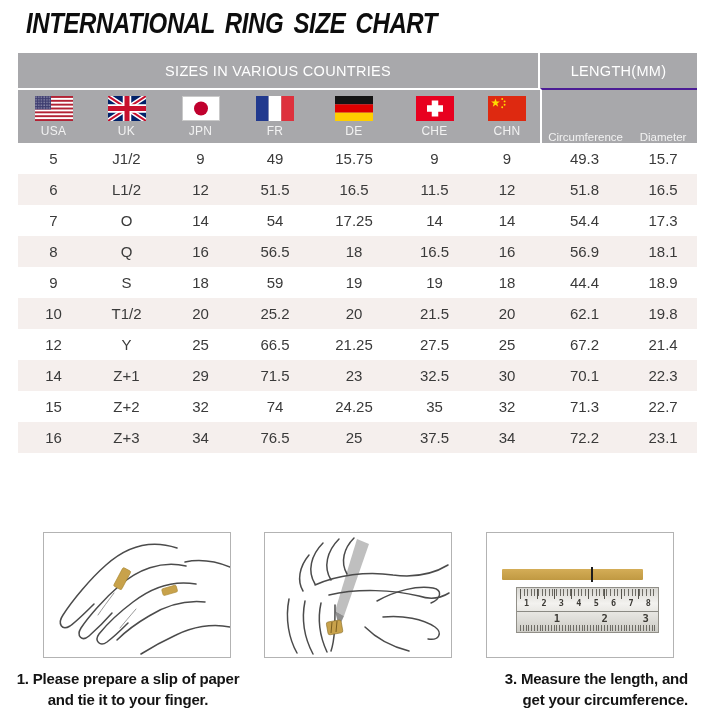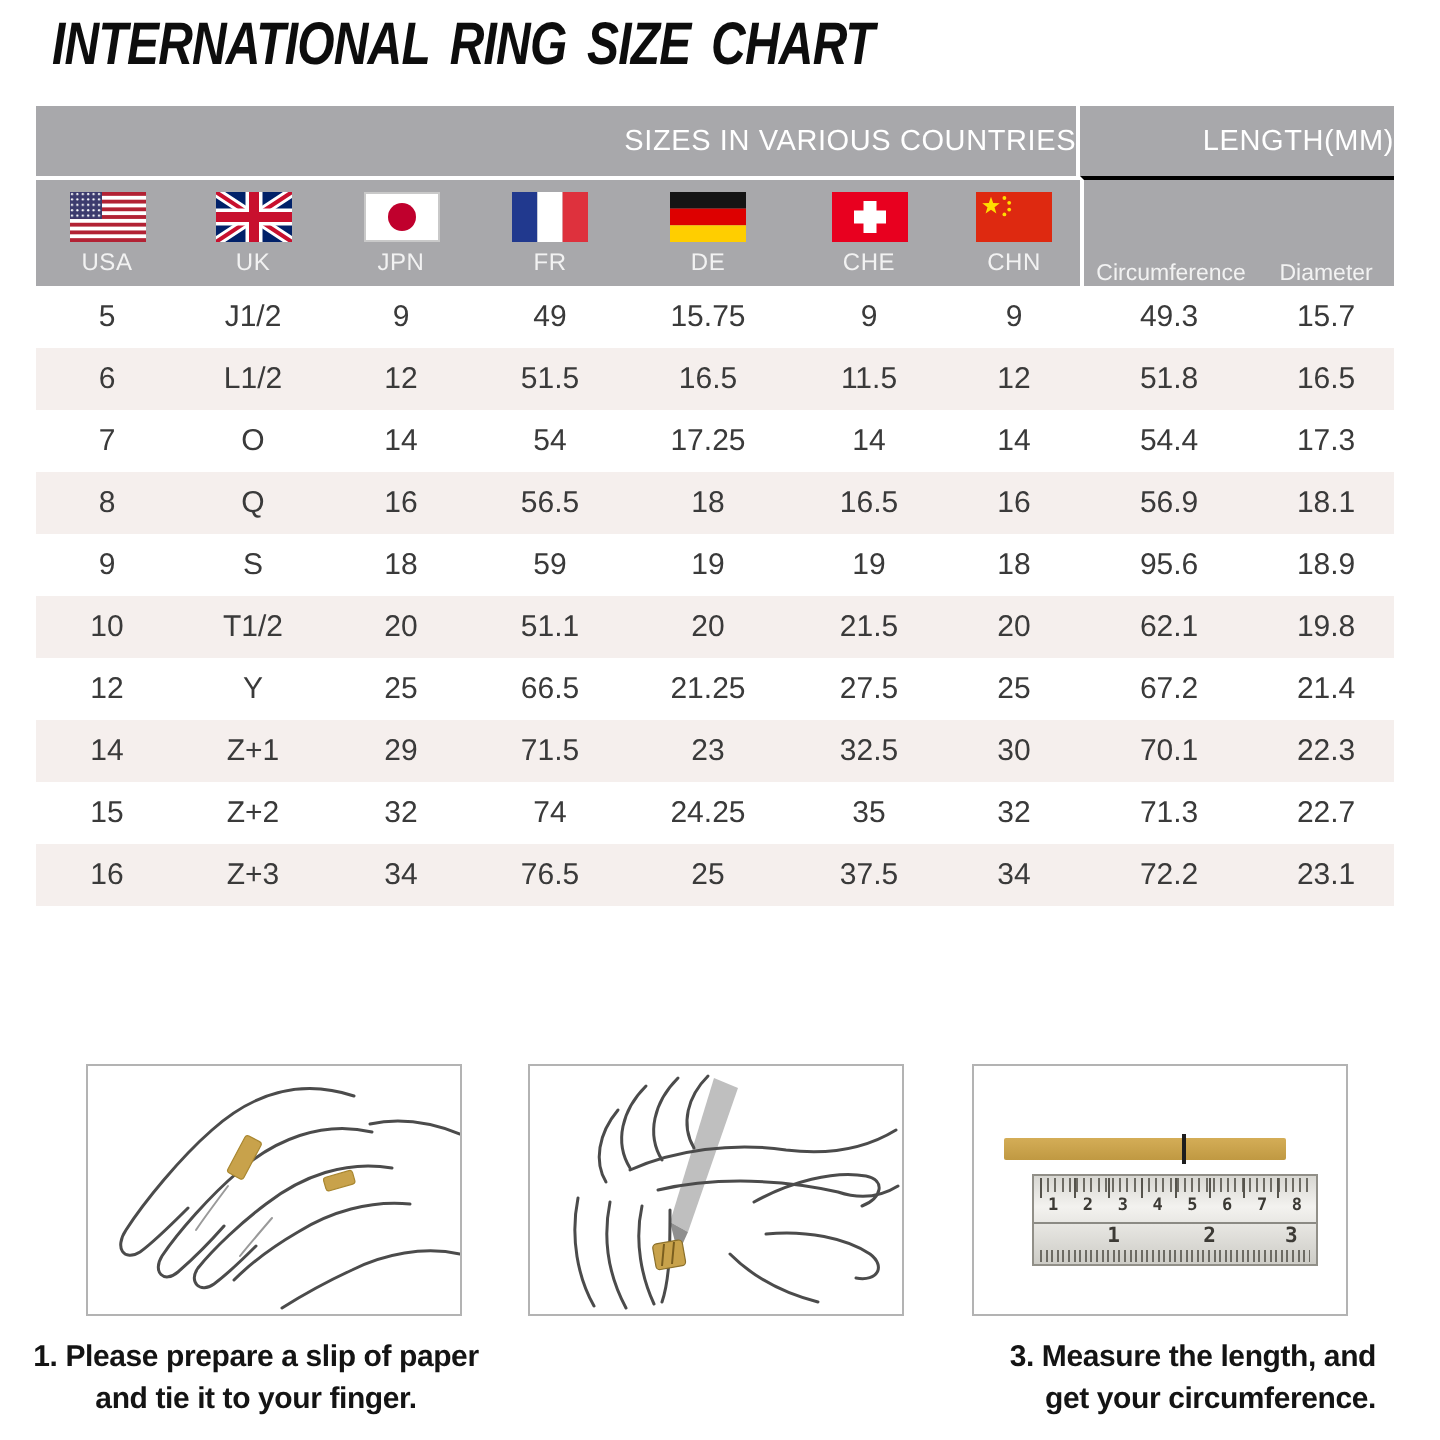--- a/index.html
+++ b/index.html
@@ -6,24 +6,24 @@
   body{width:720px;height:720px;background:#fff;font-family:"Liberation Sans","DejaVu Sans",sans-serif;position:relative;overflow:hidden;}
   .page{position:absolute;inset:0;}
 
   
   .title{position:absolute;left:26px;top:6px;margin:0;font-size:30px;font-weight:bold;font-style:italic;
          color:#0d0d0d;letter-spacing:-0.5px;word-spacing:5px;transform:scaleX(0.8);transform-origin:left top;white-space:nowrap;}
 
   
   table.size-table{position:absolute;left:18px;top:53px;width:679px;border-collapse:separate;border-spacing:0;table-layout:fixed;}
   .size-table th,.size-table td{box-sizing:border-box;padding:0;margin:0;}
-  .gh{background:#A8A8AB;color:#fff;font-weight:normal;font-size:14.5px;letter-spacing:0.3px;height:35px;text-align:right;vertical-align:middle;}
+  .gh{background:#A8A8AB;color:#fff;font-weight:normal;font-size:14.5px;letter-spacing:0.3px;height:35px;text-align:center;vertical-align:middle;}
   .gh-left{border-right:2px solid #fff;}
   .country-cell{background:#A8A8AB;border-top:2px solid #fff;height:55px;text-align:center;vertical-align:top;font-weight:normal;}
-  .len-cell{background:#A8A8AB;border-top:2px solid #000000;height:55px;text-align:center;vertical-align:bottom;
+  .len-cell{background:#A8A8AB;border-top:2px solid #4c1d95;height:55px;text-align:center;vertical-align:bottom;
             font-weight:normal;font-size:11.5px;color:#f2f2f2;padding-bottom:8px;}
   .len-cell.first{border-left:2px solid #fff;}
   .flag{display:block;width:38px;height:25px;margin:6px auto 3px auto;line-height:0;}
   .flag svg{width:38px;height:25px;display:block;}
   .ccode{display:block;font-size:12px;color:#f2f2f2;letter-spacing:0.3px;}
   .size-table tbody td{height:31px;text-align:center;vertical-align:middle;font-size:15px;color:#3a3a3a;background:#fff;}
   .size-table tbody tr:nth-child(even) td{background:#F5EFED;}
 
   
   .step-box{position:absolute;top:532px;width:188px;height:126px;background:#fff;border:1px solid #b3b3b3;box-sizing:border-box;}
@@ -218,28 +218,28 @@
           <td>18.1</td>
         </tr>
         <tr>
           <td>9</td>
           <td>S</td>
           <td>18</td>
           <td>59</td>
           <td>19</td>
           <td>19</td>
           <td>18</td>
-          <td>95.6</td>
+          <td>44.4</td>
           <td>18.9</td>
         </tr>
         <tr>
           <td>10</td>
           <td>T1/2</td>
           <td>20</td>
-          <td>51.1</td>
+          <td>25.2</td>
           <td>20</td>
           <td>21.5</td>
           <td>20</td>
           <td>62.1</td>
           <td>19.8</td>
         </tr>
         <tr>
           <td>12</td>
           <td>Y</td>
           <td>25</td>

